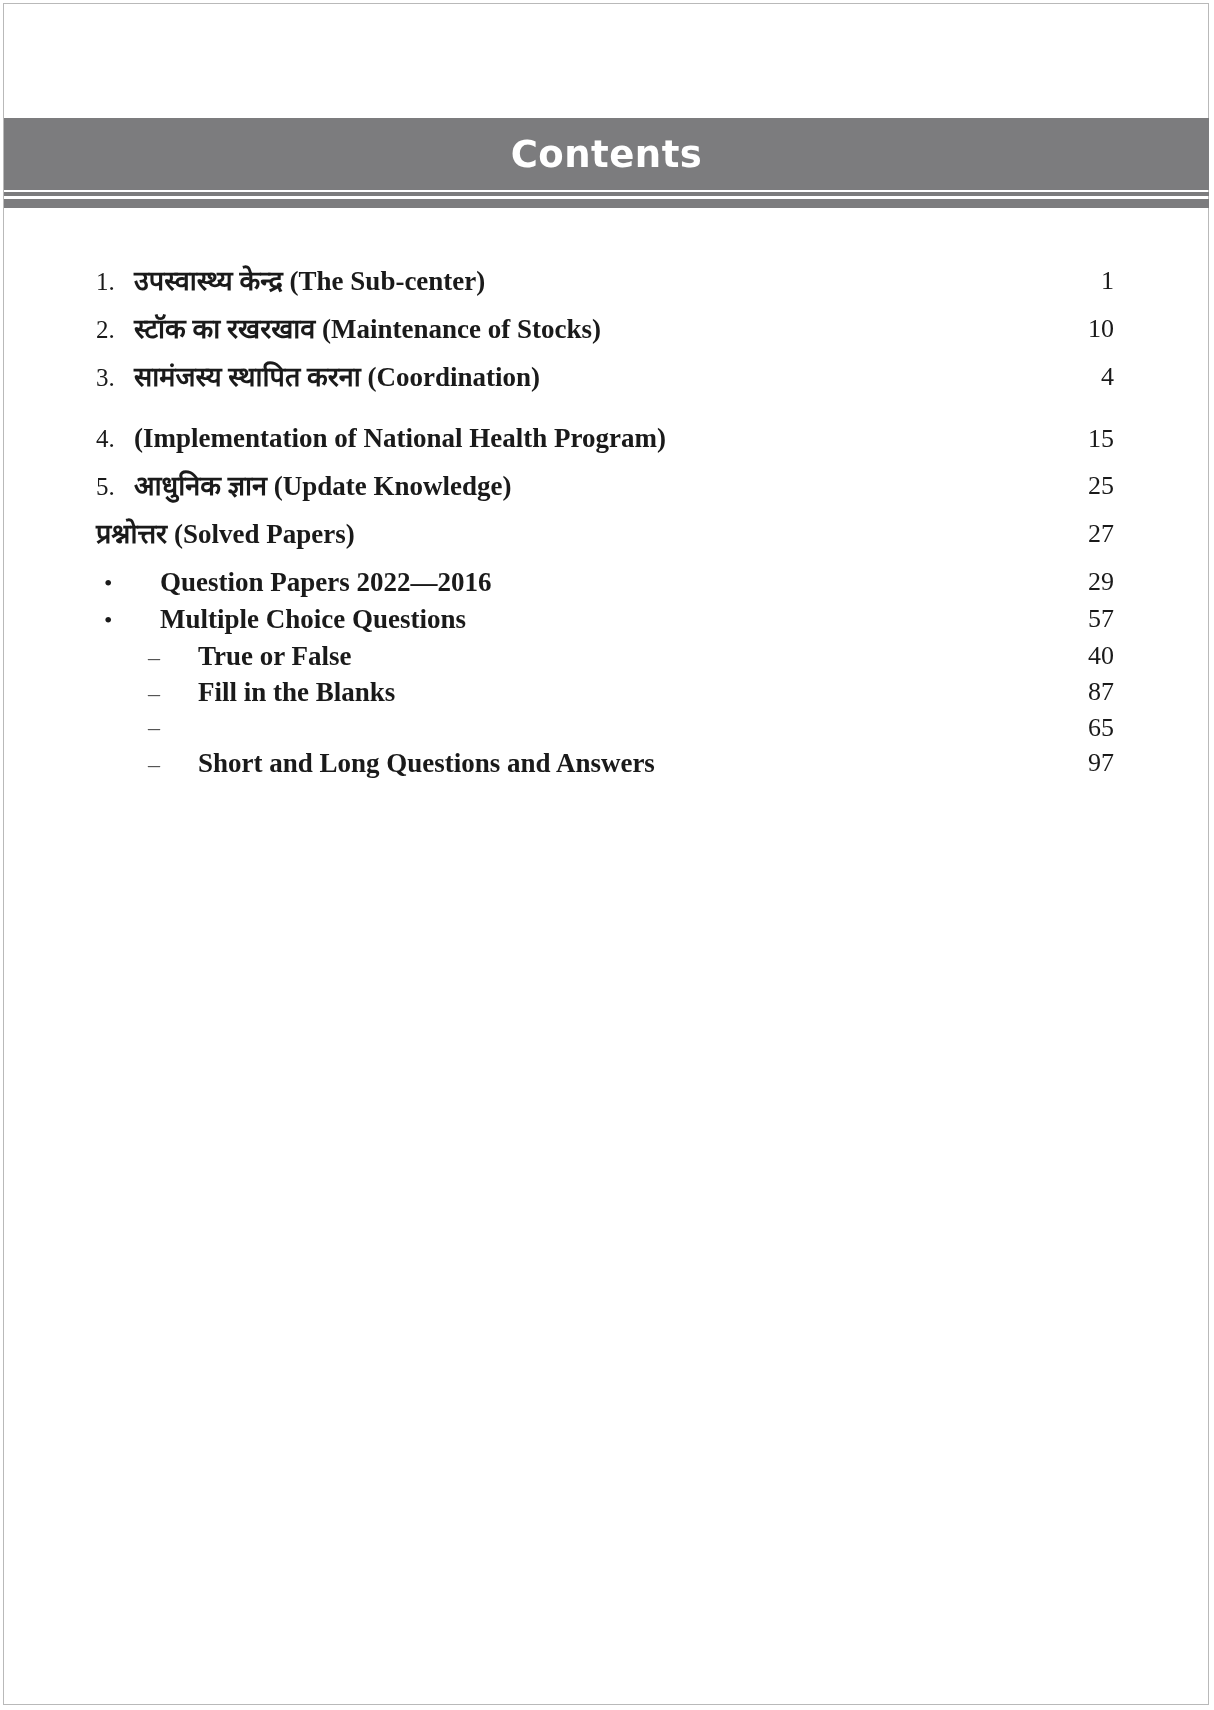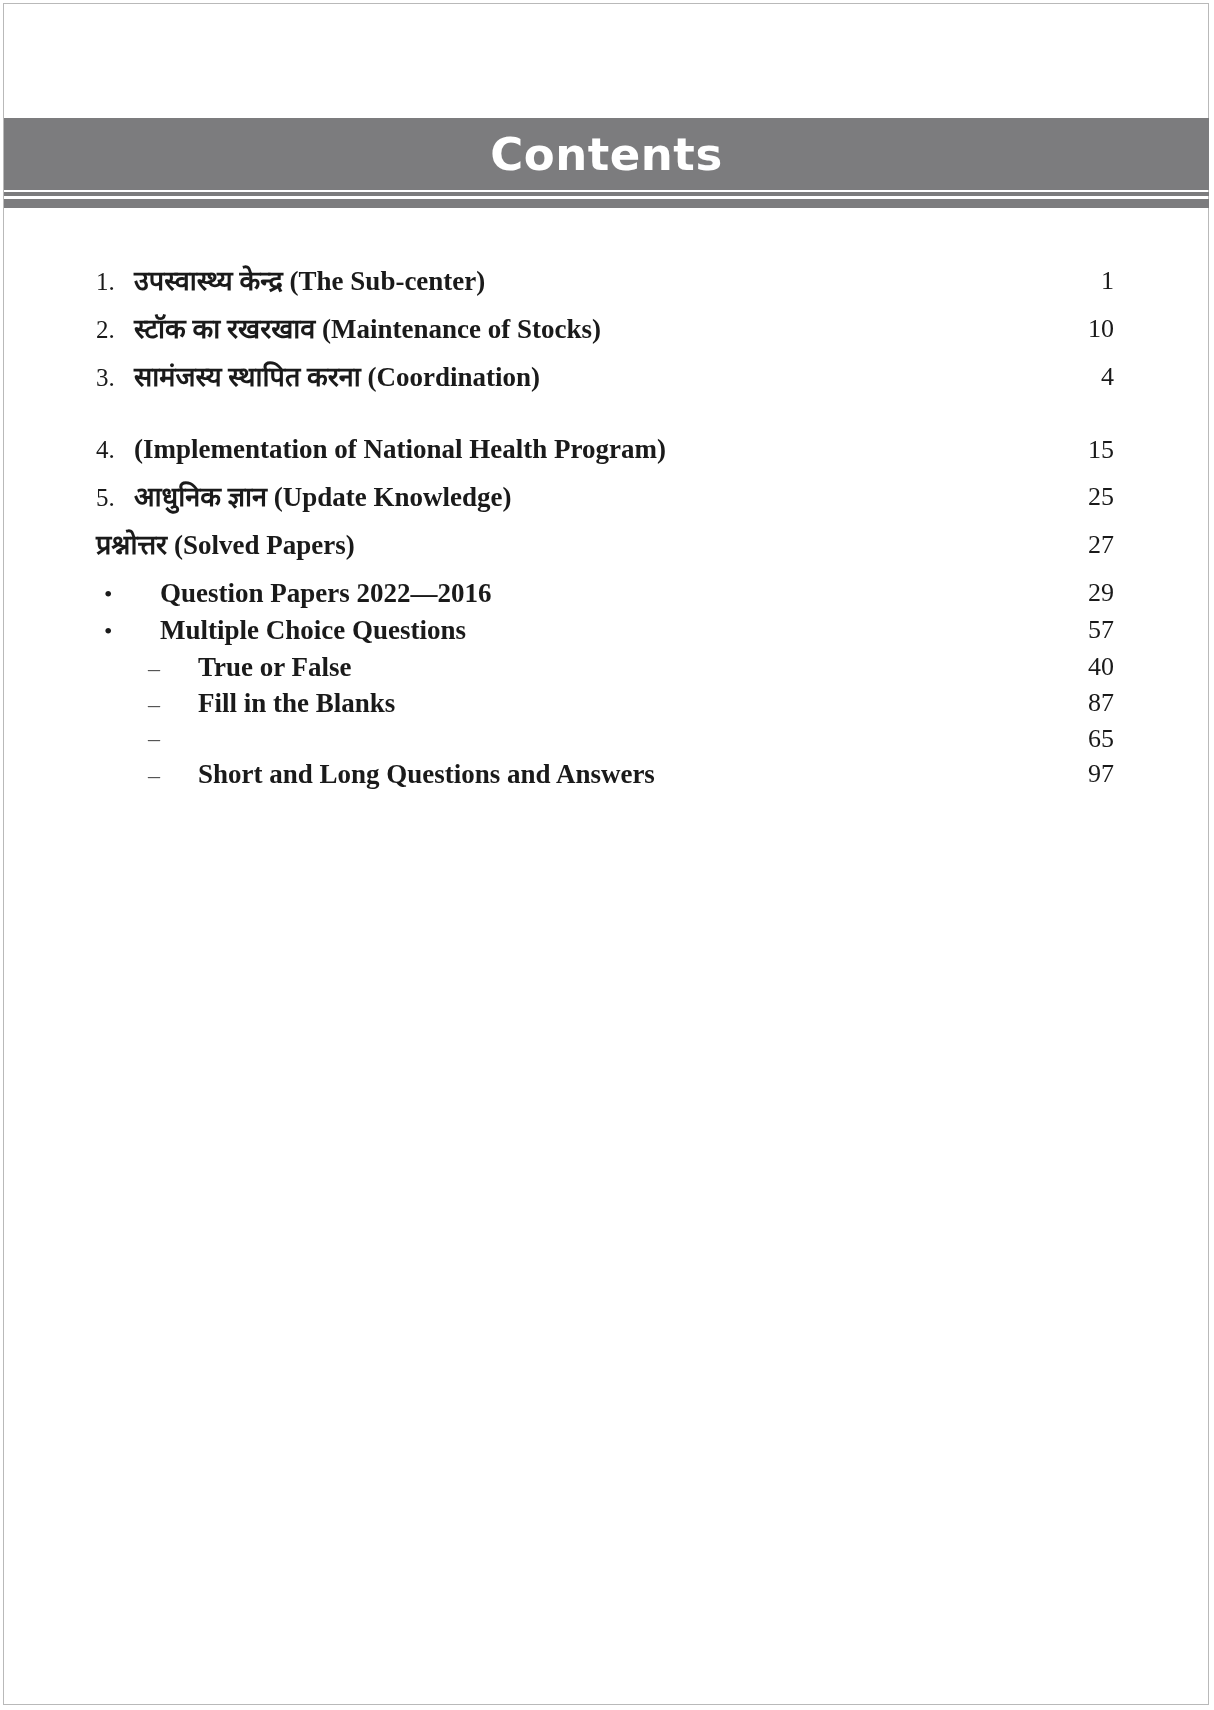--- a/index.html
+++ b/index.html
@@ -36,21 +36,21 @@
     width: 1205px;
     height: 72px;
     background: #7c7c7e;
     display: flex;
     align-items: center;
     justify-content: center;
   }
   .header-title {
     font-family: "DejaVu Sans", "Liberation Sans", sans-serif;
     font-weight: bold;
-    font-size: 45px;
+    font-size: 37px;
     letter-spacing: 0.5px;
     color: #ffffff;
     line-height: 1;
   }
   .rule-thin {
     position: absolute;
     left: 4px;
     width: 1205px;
     background: #7c7c7e;
   }
@@ -83,21 +83,21 @@
     width: 38px;
     flex: 0 0 38px;
     font-size: 25px;
   }
   .toc-text-wrap { flex: 1 1 auto; font-weight: bold; }
   .toc-text {
     white-space: nowrap;
   }
   .toc-subline {
     white-space: nowrap;
-    margin-top: 24px;
+    margin-top: 13px;
   }
   .toc-page {
     flex: 0 0 auto;
     text-align: right;
     min-width: 56px;
     font-size: 26px;
     padding-left: 24px;
   }
   
   .align-bottom .toc-page { align-self: flex-end; }

